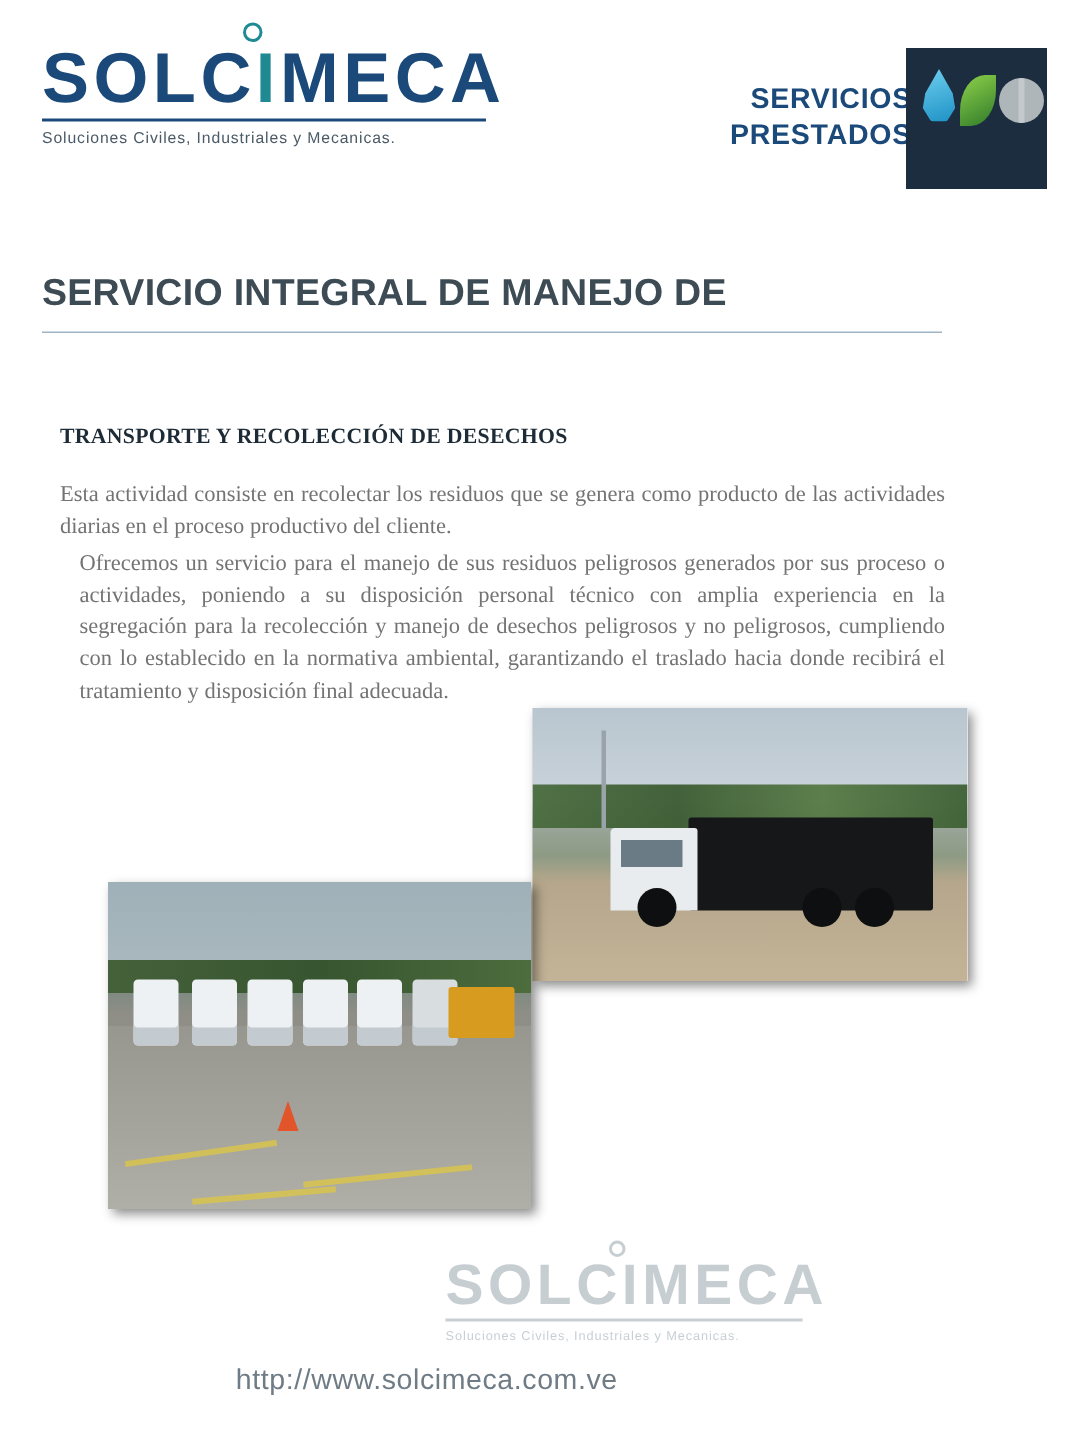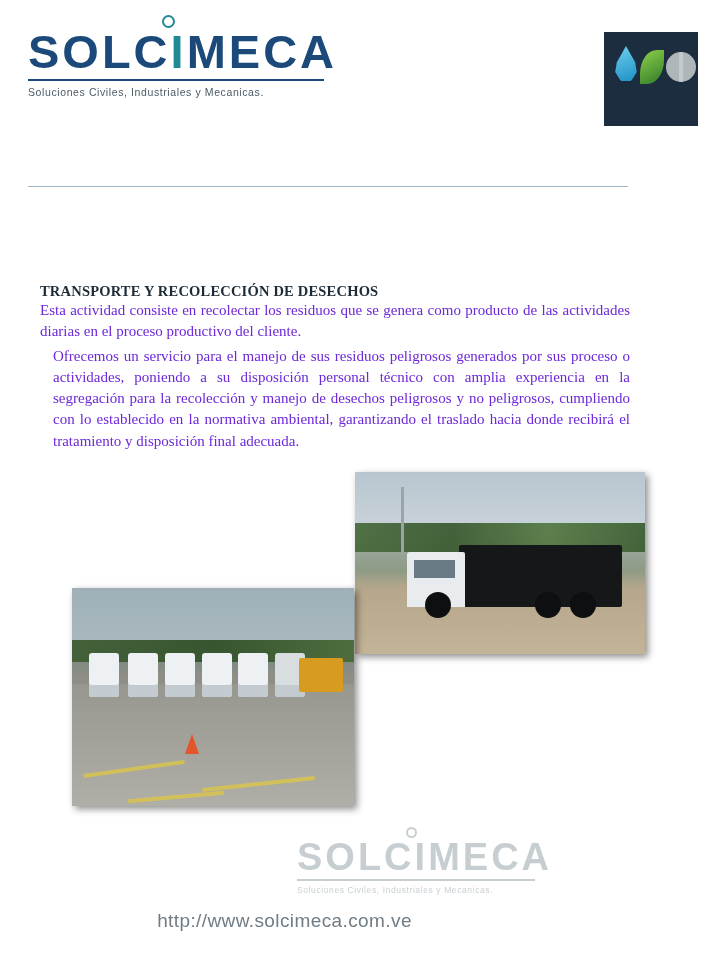--- a/index.html
+++ b/index.html
@@ -144,26 +144,26 @@
     left: 40px;
     top: 283px;
     width: 590px;
   }
   .sub-heading {
     font-family: "Liberation Serif", serif;
     font-weight: bold;
     font-size: 14.5px;
     color: #1d2b36;
     letter-spacing: 0.2px;
-    margin-bottom: 0;
+    margin-bottom: 20px;
   }
   .para {
     font-family: "Liberation Serif", serif;
     font-size: 15px;
-    color: #6d28d9;
+    color: #737373;
     line-height: 1.42;
     text-align: justify;
     margin: 0 0 1px 0;
   }
   .para.second {
     margin-top: 3px;
     margin-left: 13px;
   }
 
   
@@ -345,29 +345,34 @@
 
   <div class="logo-block">
     <div class="logo-word">
       <span>SOLC</span><span class="teal">I</span><span>MECA</span>
       <span class="logo-dot"></span>
     </div>
     <div class="logo-rule"></div>
     <div class="logo-sub">Soluciones Civiles, Industriales y Mecanicas.</div>
   </div>
 
+  <div class="services-title">
+    <div>SERVICIOS</div>
+    <div>PRESTADOS</div>
+  </div>
 
   <div class="header-image">
     <div class="hi-drop"></div>
     <div class="hi-leaf"></div>
     <div class="hi-globe"></div>
   </div>
 </div>
 
 <div class="title-wrap">
+  <div class="doc-title">SERVICIO INTEGRAL DE MANEJO DE</div>
   <div class="title-rule"></div>
 </div>
 
 <div class="body-wrap">
   <div class="sub-heading">TRANSPORTE Y RECOLECCIÓN DE DESECHOS</div>
   <p class="para">Esta actividad consiste en recolectar los residuos que se genera como producto de las actividades diarias en el proceso productivo del cliente.</p>
   <p class="para second">Ofrecemos un servicio para el manejo de sus residuos peligrosos generados por sus proceso o actividades, poniendo a su disposición personal técnico con amplia experiencia en la segregación para la recolección y manejo de desechos peligrosos y no peligrosos, cumpliendo con lo establecido en la normativa ambiental, garantizando el traslado hacia donde recibirá el tratamiento y disposición final adecuada.</p>
 </div>
 
 <div class="photo photo-truck">

